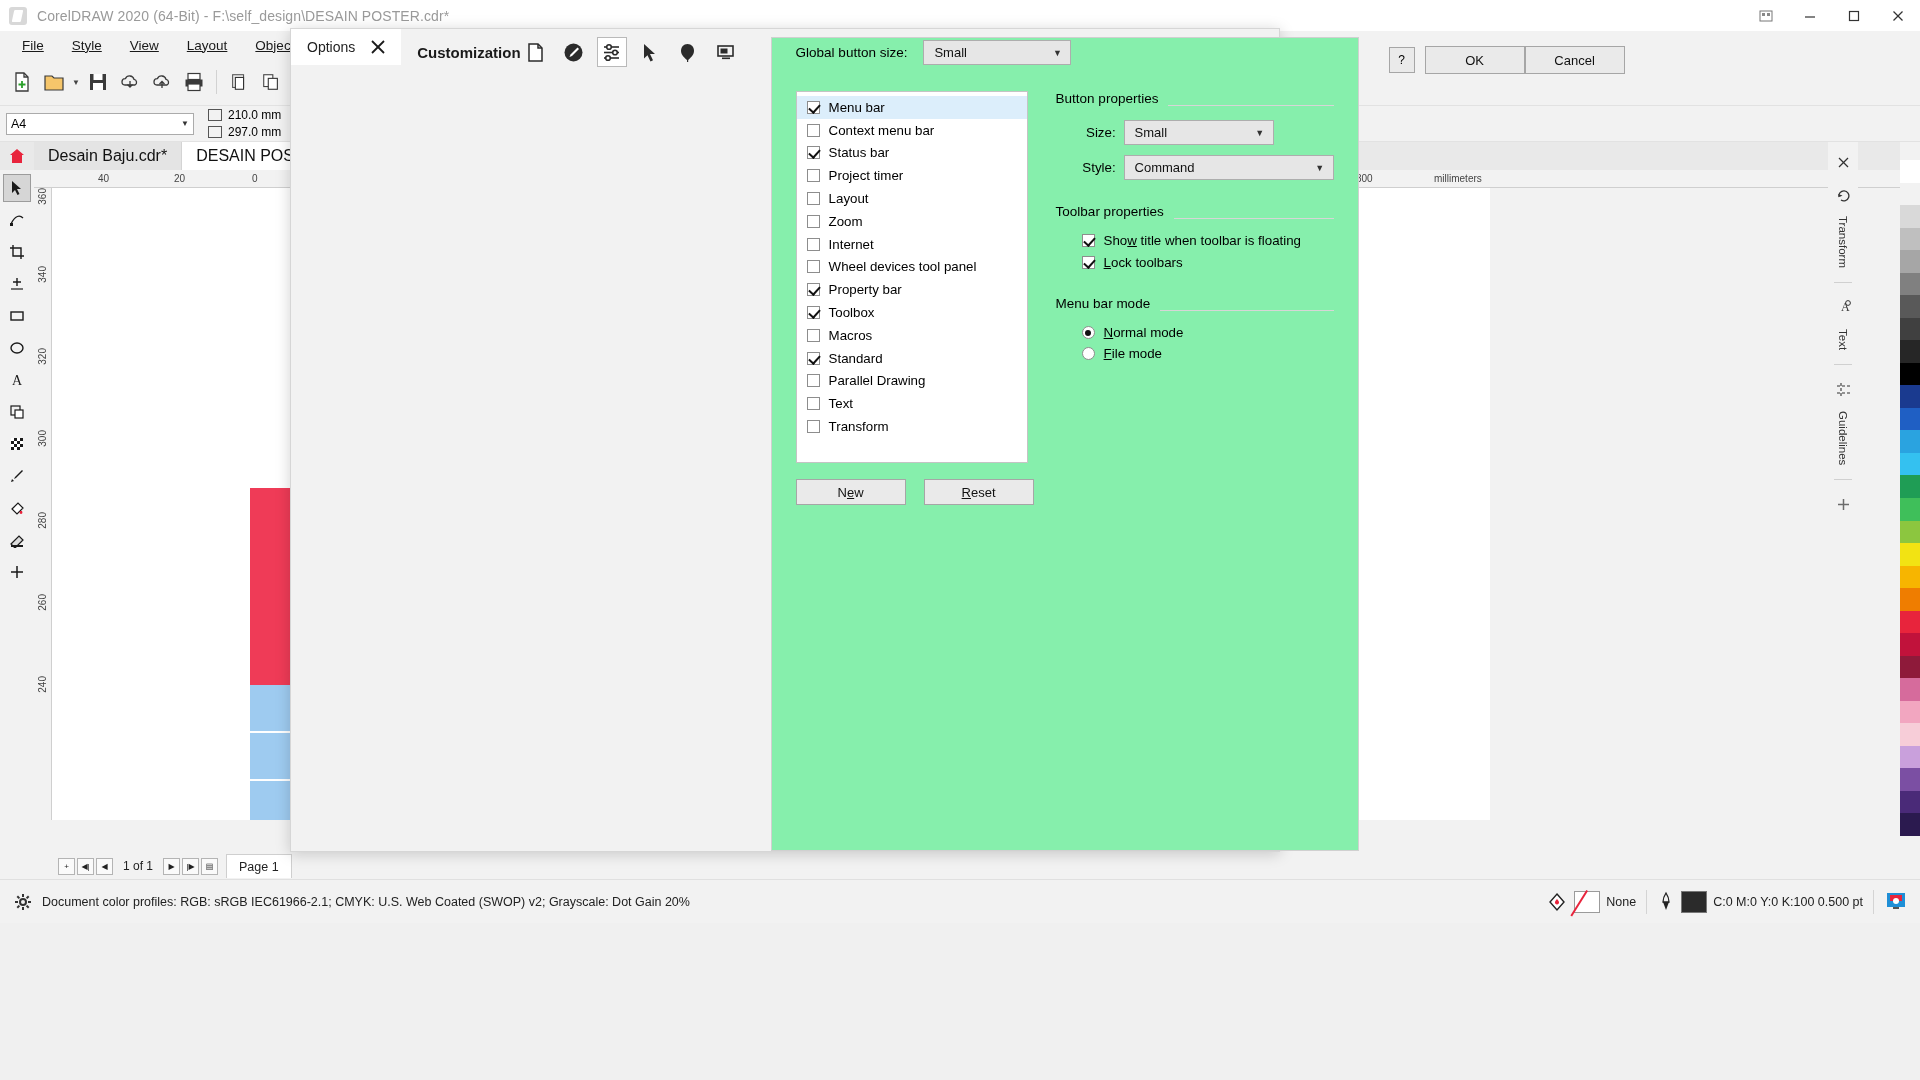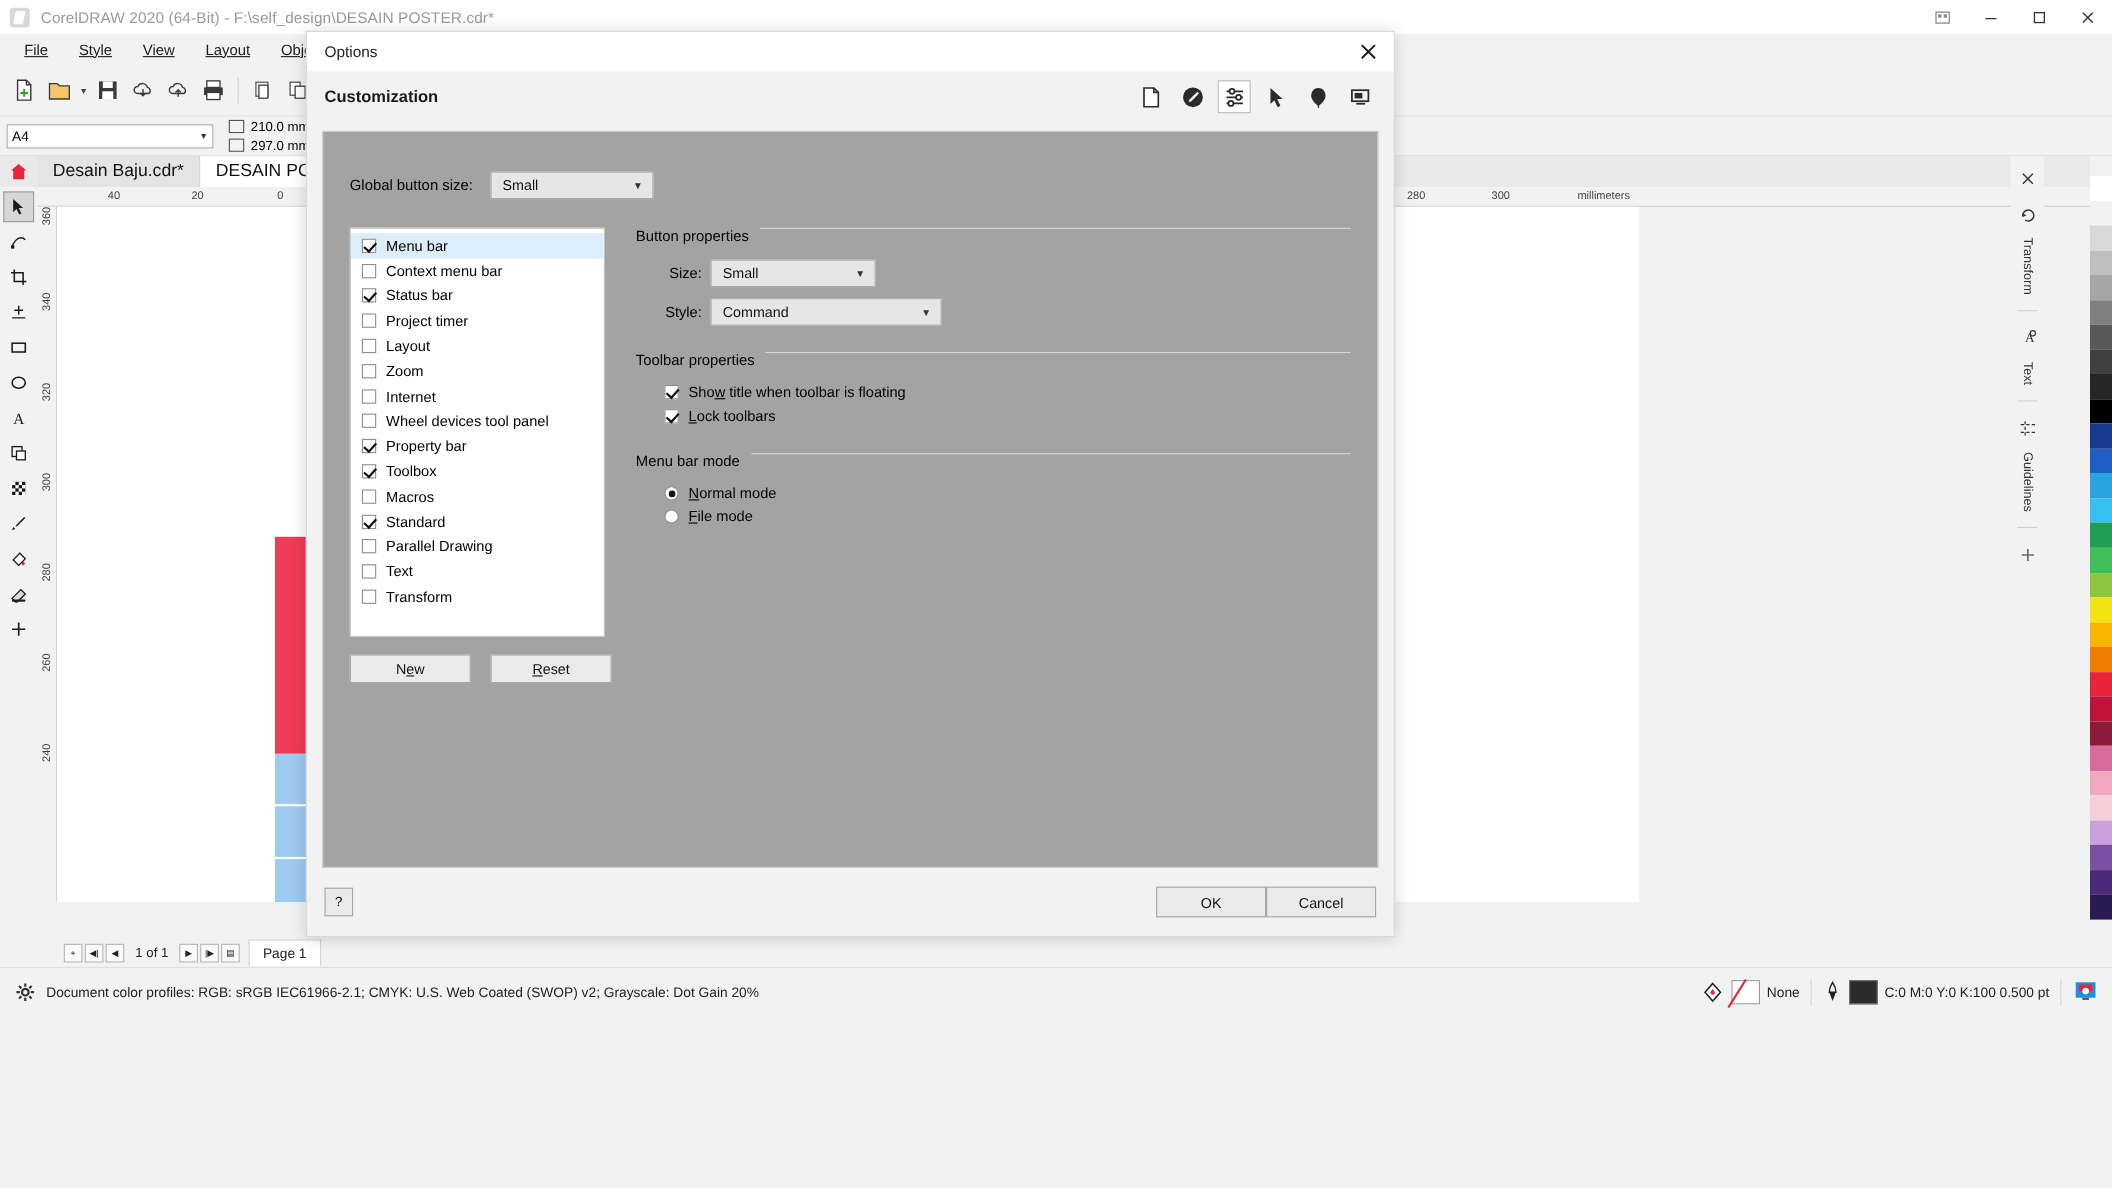--- a/index.html
+++ b/index.html
@@ -154,23 +154,23 @@
   .nofill-box { width: 26px; height: 22px; background: #fff; border: 1px solid #9b9b9b; position: relative; }
   .nofill-box::after {
     content: ""; position: absolute; left: 50%; top: -1px; width: 2px; height: 30px;
     background: #e8243c; transform: rotate(32deg) translateX(-50%); transform-origin: top center;
   }
   .outline-sw { width: 26px; height: 22px; background: #2b2b2b; border: 1px solid #777; }
   .sb-sep { width: 1px; height: 24px; background: #d4d4d4; }
 
   
   .dialog {
-    position: absolute; left: 278px; top: 28px; width: 990px; height: 824px;
+    position: absolute; left: 290px; top: 28px; width: 990px; height: 824px;
     background: #f2f2f2; border: 1px solid #d6d6d6; box-shadow: 0 2px 14px rgba(0,0,0,.18);
-    display: flex; flex-direction: column;
+    display: flex; flex-direction: row;
   }
   .dlg-titlebar {
     height: 36px; background: #ffffff; display: flex; align-items: center;
     padding-left: 16px; font-size: 14px; color: #222;
   }
   .dlg-close {
     margin-left: auto; width: 46px; height: 36px;
     display: flex; align-items: center; justify-content: center; font-size: 20px; color: #1a1a1a;
   }
   .dlg-header {
@@ -189,21 +189,21 @@
     width: 218px; background: #ffffff; border: 1px solid #d0d0d0; padding-top: 6px;
   }
   .nav-item {
     height: 23px; display: flex; align-items: center; padding-left: 10px;
     font-size: 13.5px; color: #111;
   }
   .nav-item.hover { background: #ddeefb; border: 1px solid #1ba1e2; height: 24px; }
   .nav-item.selected { background: #dceefb; }
 
   .content-pane {
-    flex: 1; background: #a3a3a3; border: 1px solid #d0d0d0; padding: 36px 24px; position: relative;
+    flex: 1; background: #86efac; border: 1px solid #d0d0d0; padding: 2px 24px; position: relative;
   }
   .row-global { display: flex; align-items: center; gap: 16px; margin-bottom: 26px; }
   .row-global .lbl { font-size: 13.5px; }
   .combo {
     height: 25px; background: #e6e6e6; border: 1px solid #adadad;
     display: flex; align-items: center; padding: 0 4px 0 10px; font-size: 13px; color: #111;
   }
   .combo .cval { flex: 1; }
   .combo .carrow { width: 18px; text-align: center; font-size: 9px; color: #333; }
 
@@ -216,21 +216,21 @@
   .cb-row.selected { background: #dceefb; }
   .cbx {
     width: 13px; height: 13px; border: 1px solid #8d8d8d; background: #fff;
     margin-right: 9px; position: relative; flex: none;
   }
   .cbx.checked::after {
     content: ""; position: absolute; left: 3px; top: 0px; width: 5px; height: 9px;
     border: solid #111; border-width: 0 2px 2px 0; transform: rotate(42deg);
   }
   .props { flex: 1; padding-top: 0; }
-  .grp-head { display: flex; align-items: flex-start; gap: 10px; margin-bottom: 14px; }
+  .grp-head { display: flex; align-items: flex-end; gap: 10px; margin-bottom: 14px; }
   .grp-head .gt { font-size: 13.5px; white-space: nowrap; }
   .grp-head .gline { flex: 1; height: 1px; background: #d6d6d6; }
   .prop-row { display: flex; align-items: center; gap: 8px; margin-bottom: 10px; padding-left: 26px; }
   .prop-row .plbl { width: 34px; text-align: right; font-size: 13.3px; }
   .chk-row { display: flex; align-items: center; margin-bottom: 7px; padding-left: 26px; font-size: 13.3px; }
   .radio-row { display: flex; align-items: center; margin-bottom: 6px; padding-left: 26px; font-size: 13.3px; }
   .rdo {
     width: 13px; height: 13px; border: 1px solid #8d8d8d; border-radius: 50%;
     background: #fff; margin-right: 9px; position: relative; flex: none;
   }

